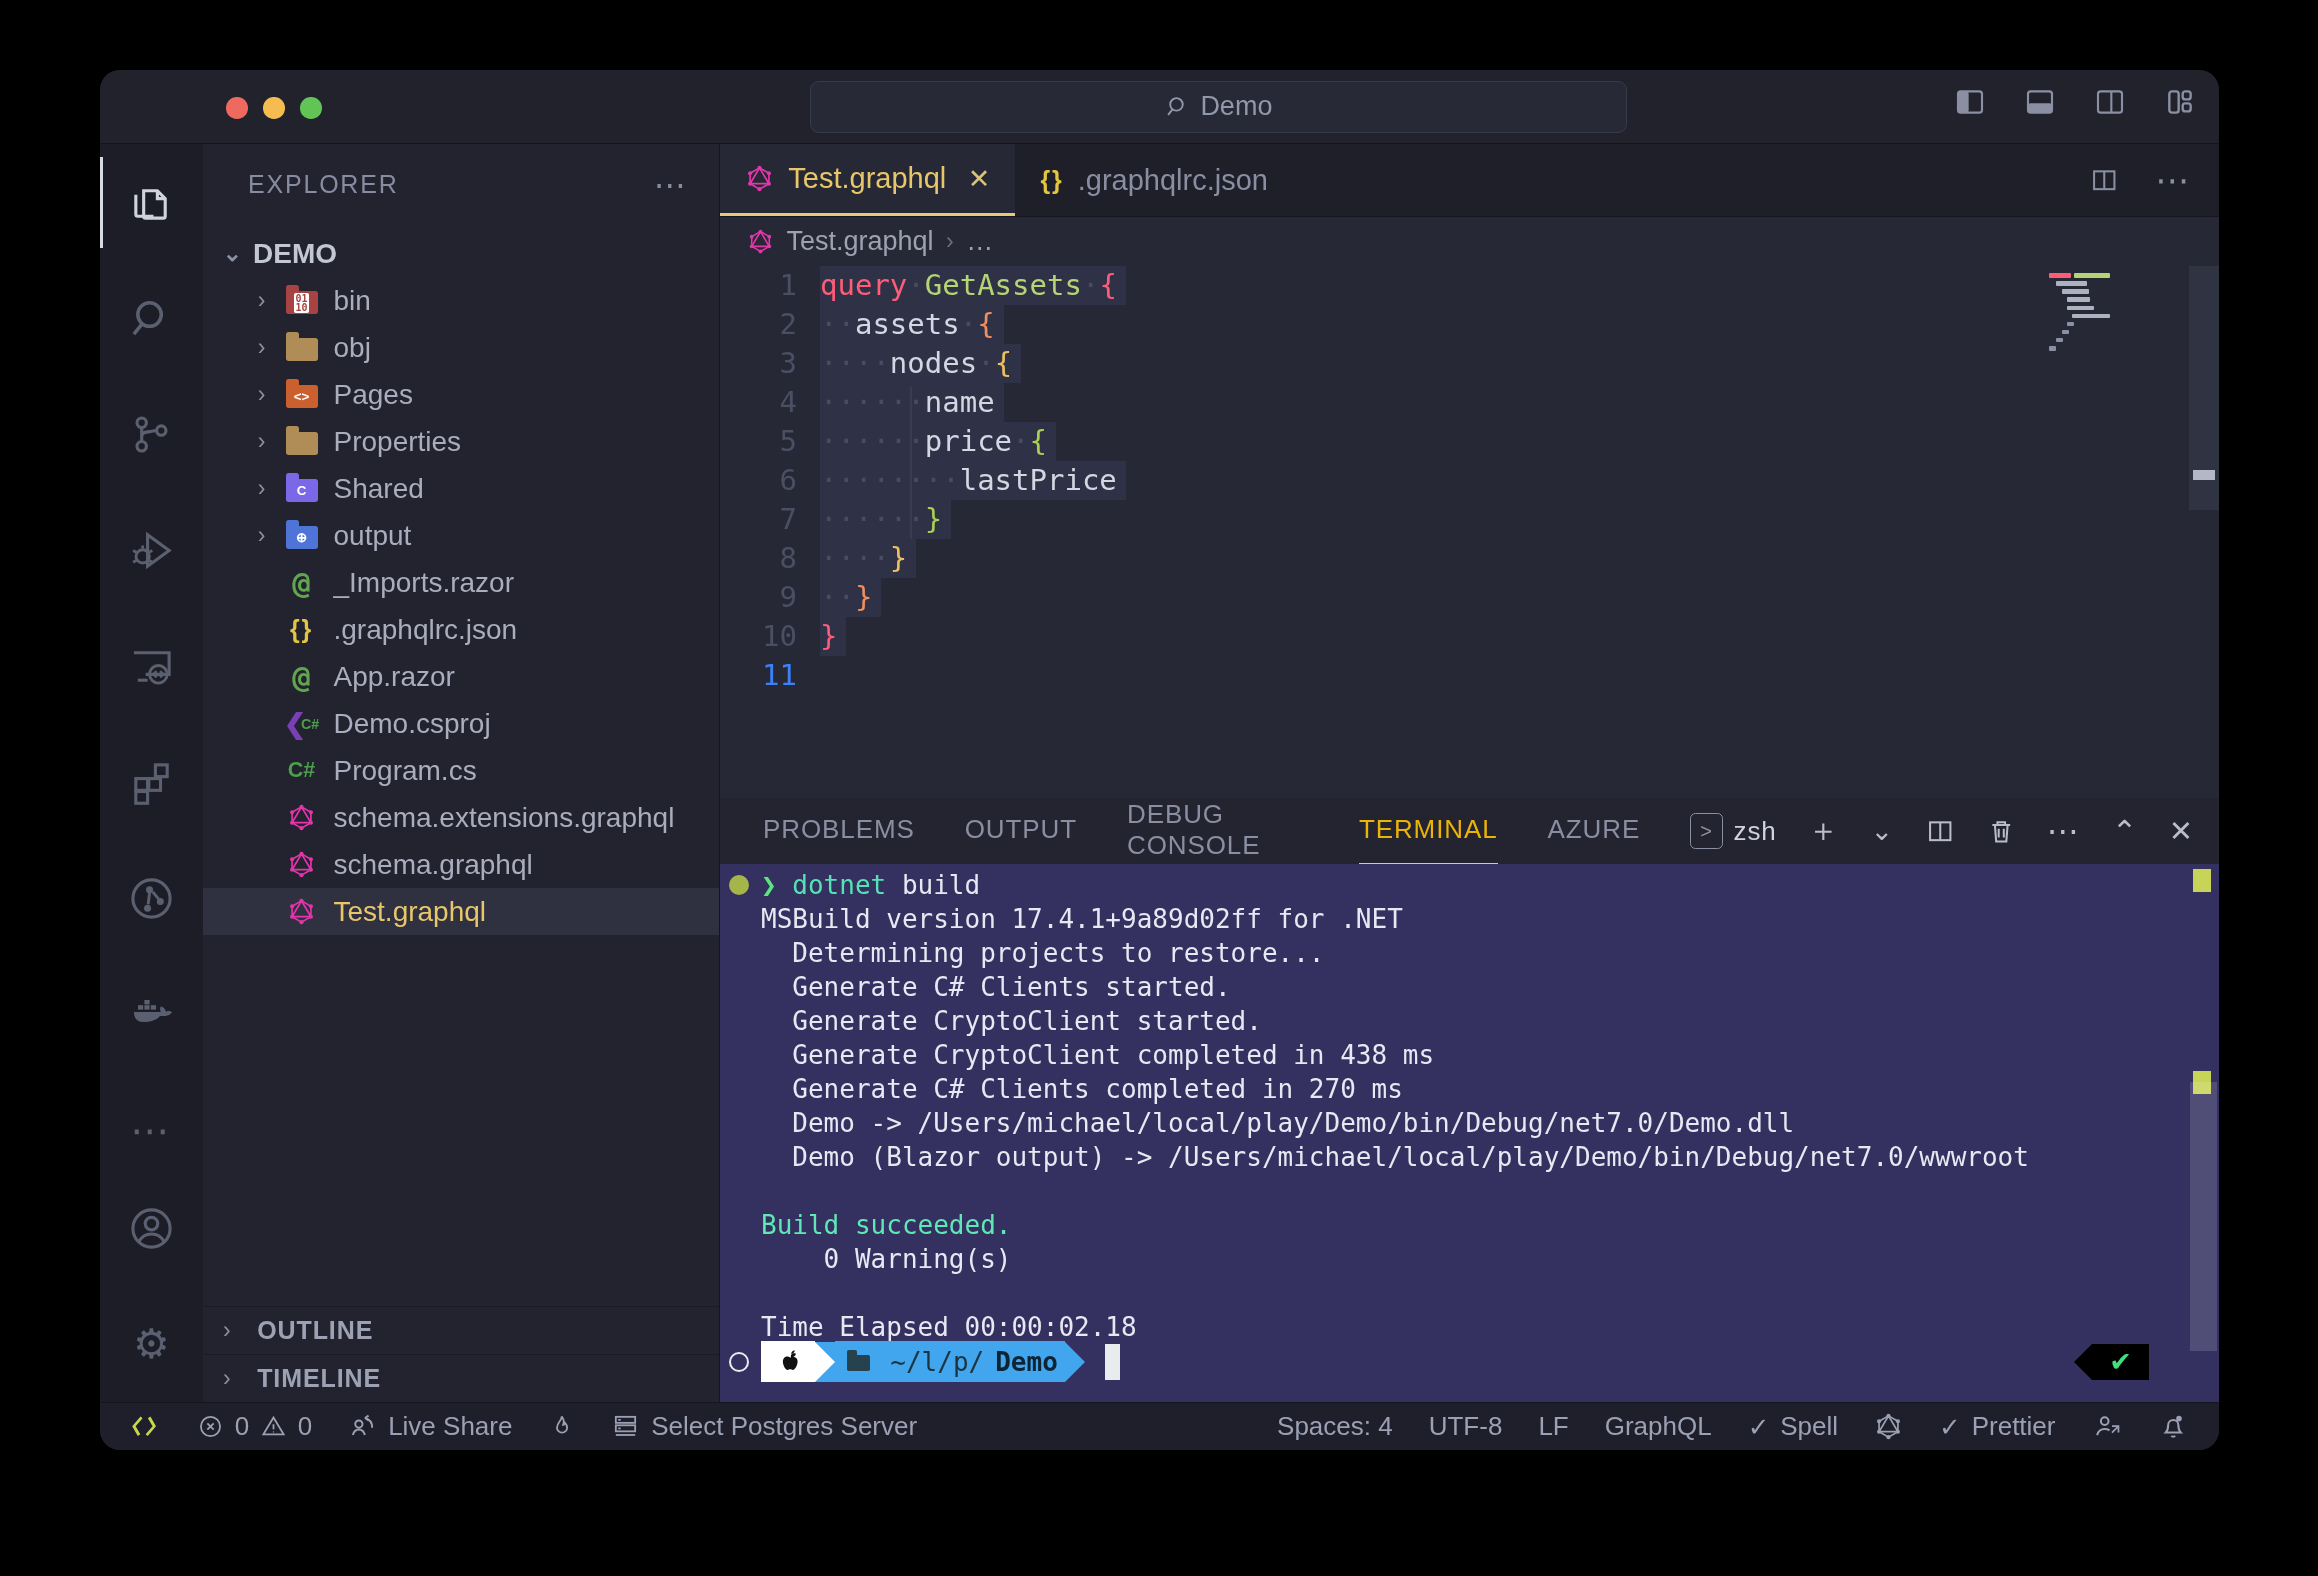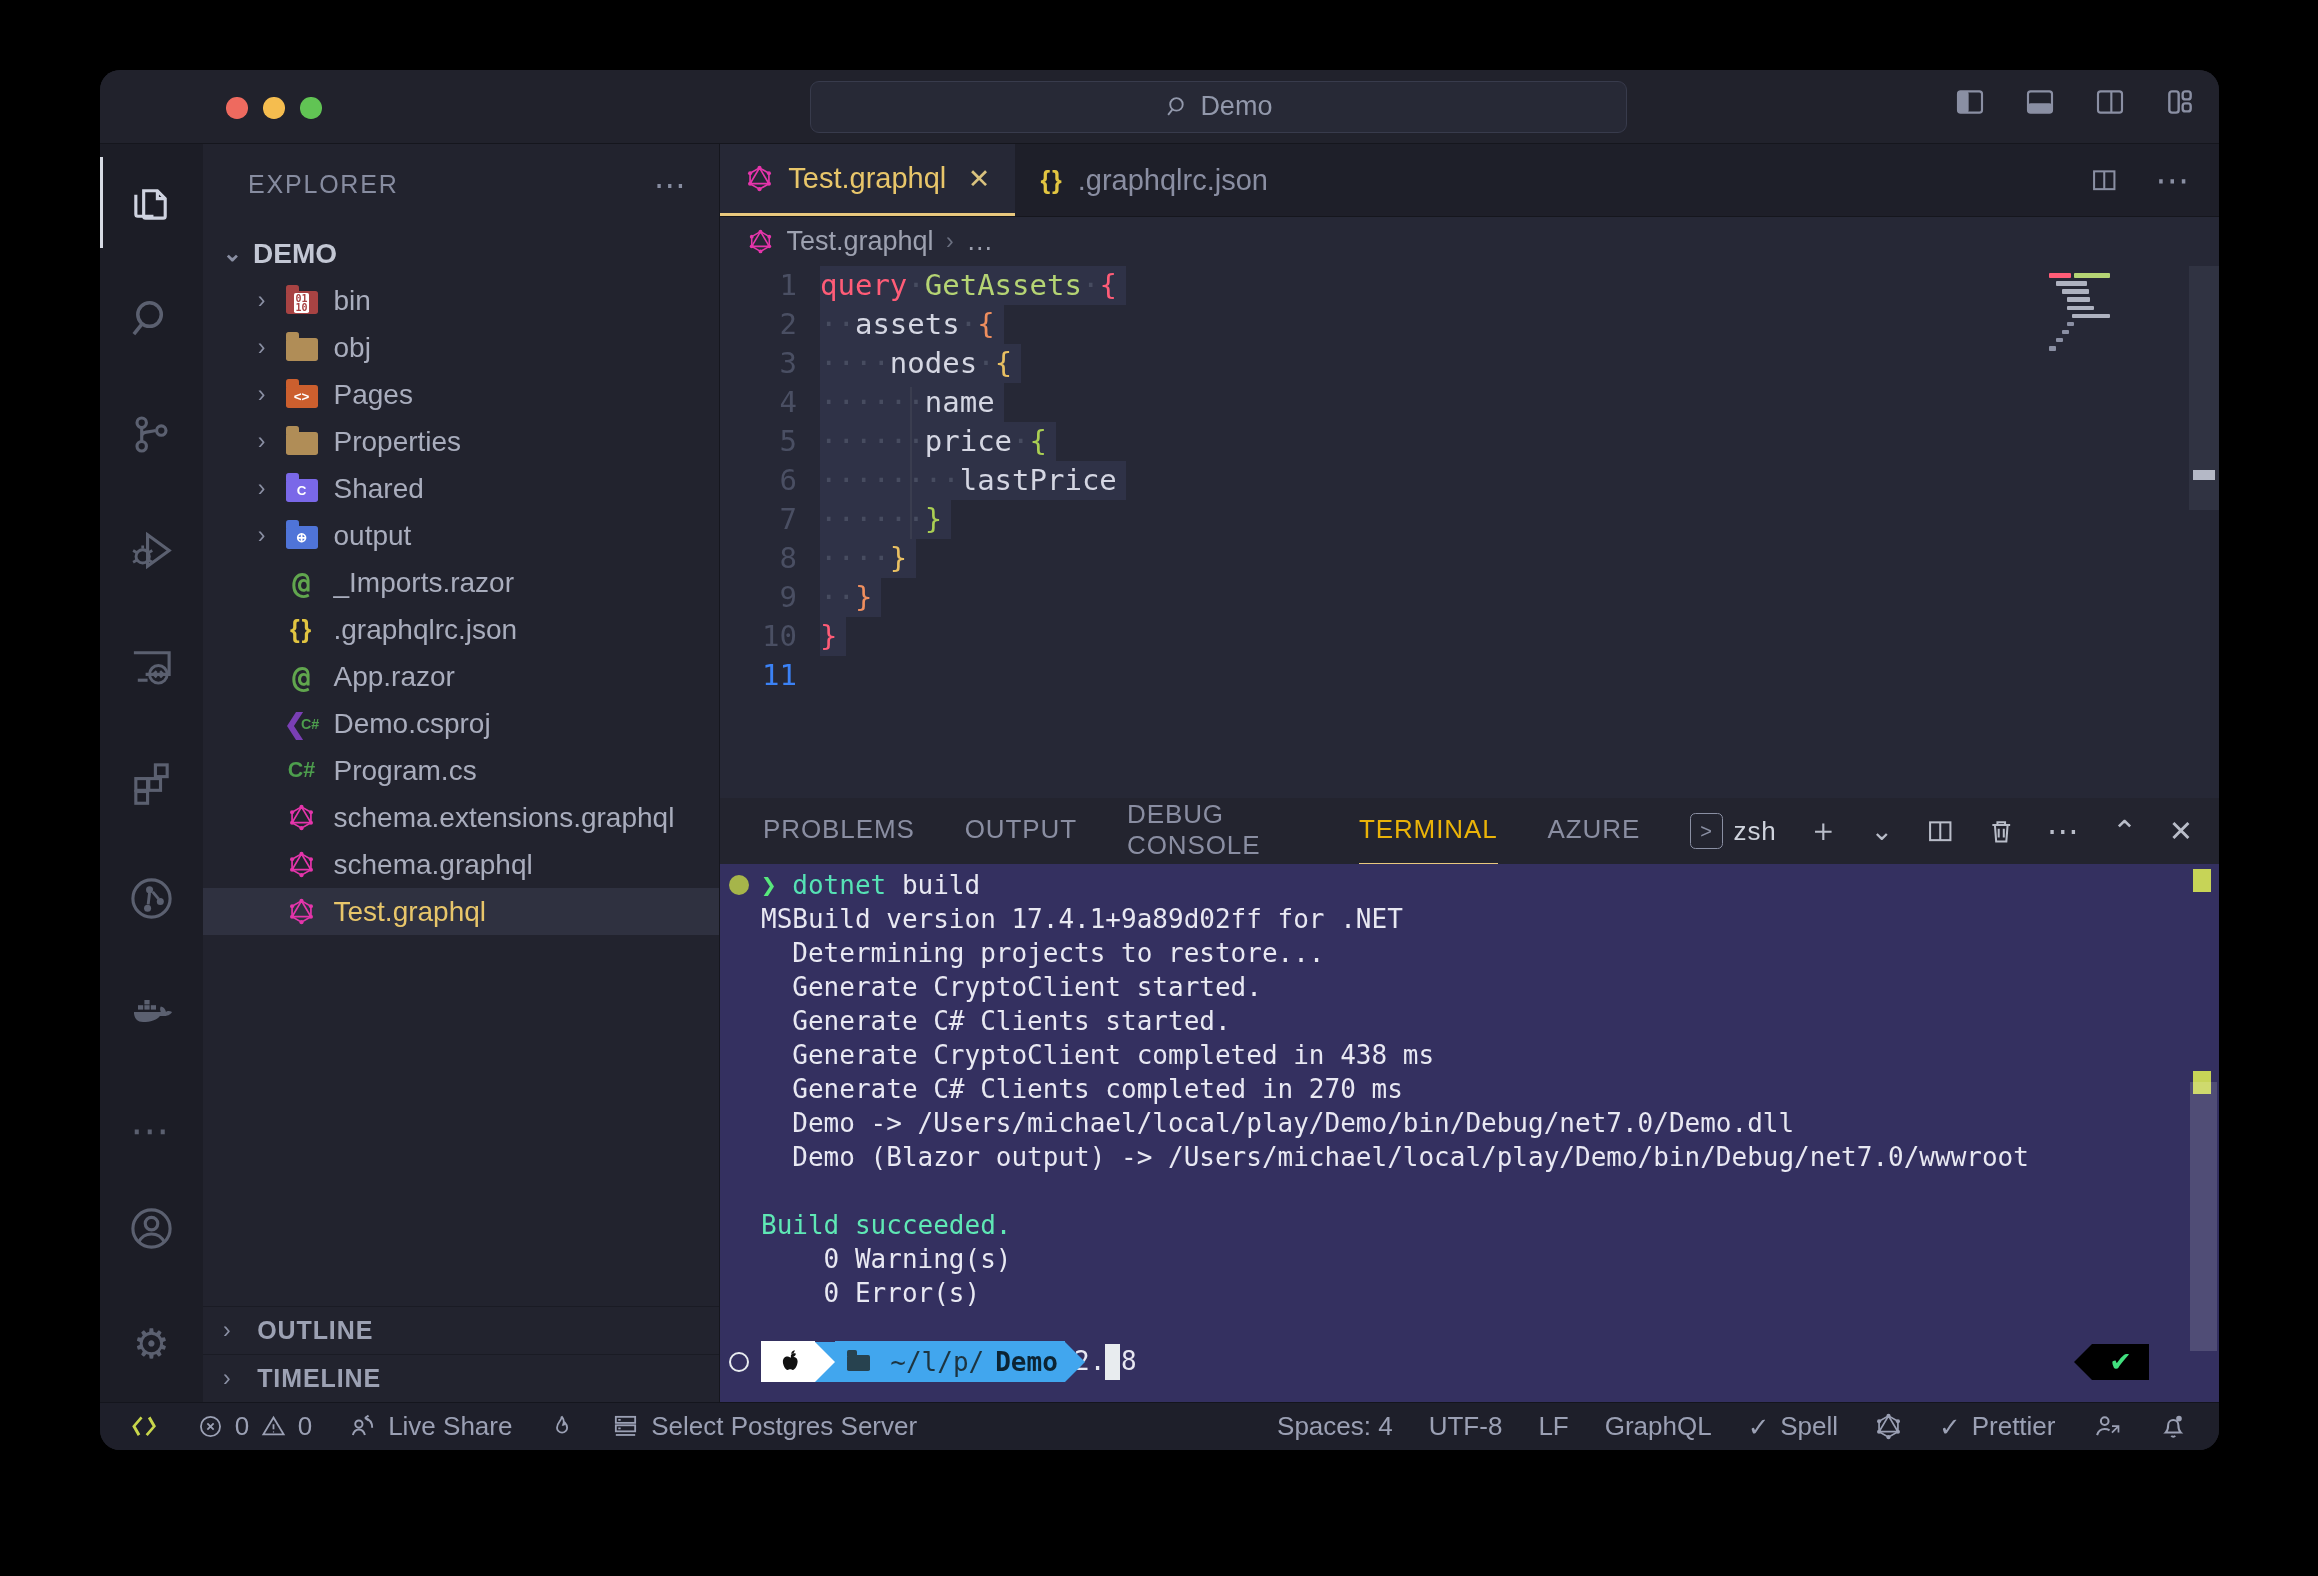--- a/index.html
+++ b/index.html
@@ -607,30 +607,29 @@
           <span style="font-size:30.5px">⌃</span>
           <span style="font-size:29px">✕</span>
         </div>
       </div>
 
       <div id="terminal">
         <div id="cmd-bullet"></div>
         <div class="tline"><span class="t-prompt">❯</span><span> </span><span class="t-prog">dotnet</span><span> </span><span>build</span></div>
         <div class="tline">MSBuild version 17.4.1+9a89d02ff for .NET</div>
         <div class="tline">  Determining projects to restore...</div>
+        <div class="tline">  Generate C# Clients started.</div>
         <div class="tline">  Generate CryptoClient started.</div>
-        <div class="tline">  Generate C# Clients started.</div>
         <div class="tline">  Generate CryptoClient completed in 438 ms</div>
         <div class="tline">  Generate C# Clients completed in 270 ms</div>
         <div class="tline">  Demo -&gt; /Users/michael/local/play/Demo/bin/Debug/net7.0/Demo.dll</div>
         <div class="tline">  Demo (Blazor output) -&gt; /Users/michael/local/play/Demo/bin/Debug/net7.0/wwwroot</div>
         <div class="tline"></div>
         <div class="tline t-success">Build succeeded.</div>
         <div class="tline">    0 Warning(s)</div>
-        <div class="tline">    0 Error(s)</div>
         <div class="tline"></div>
         <div class="tline">Time Elapsed 00:00:02.18</div>
 
         <div id="promptline">
           <div id="prompt-ring"></div>
           <div class="pseg" id="seg-apple">
             <svg width="30.5" height="30.5" viewBox="0 0 24 24">
                 <use href="#i-apple"></use>
               </svg>
           </div>

